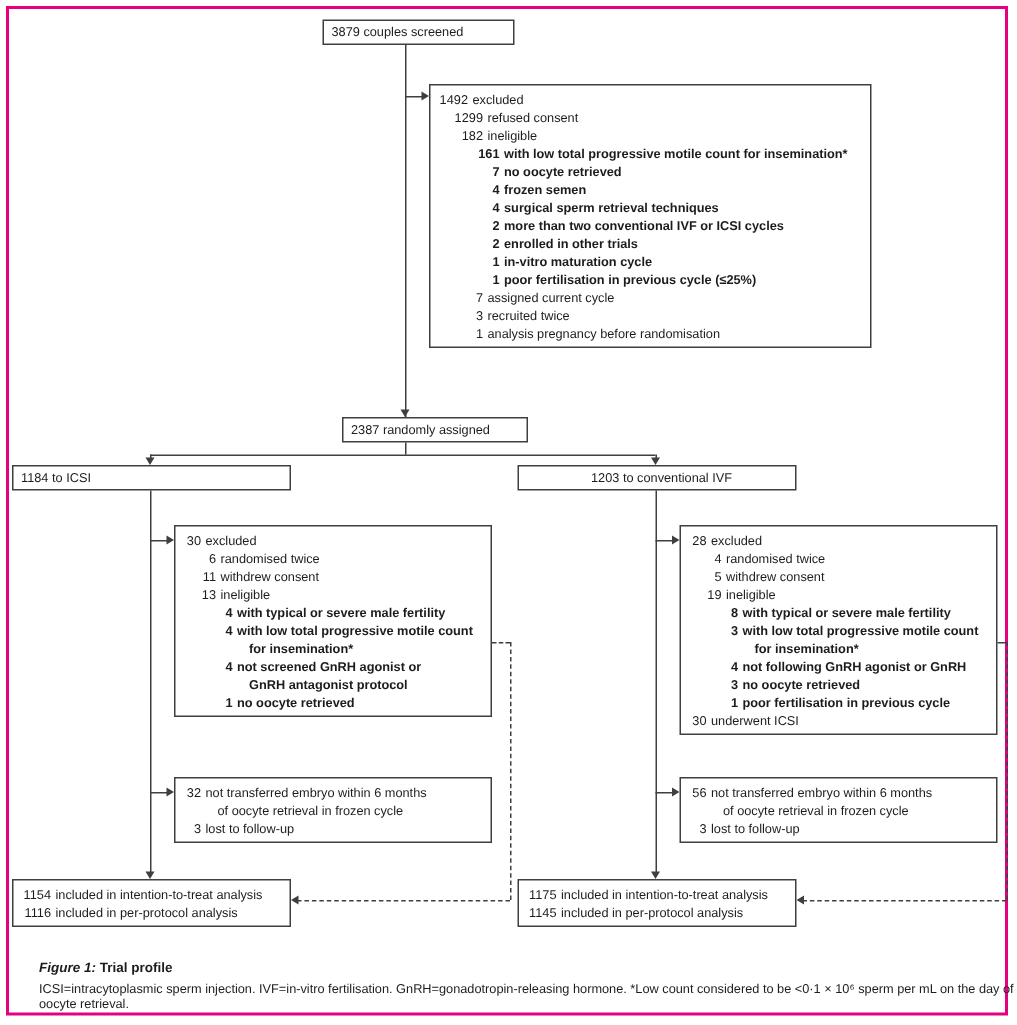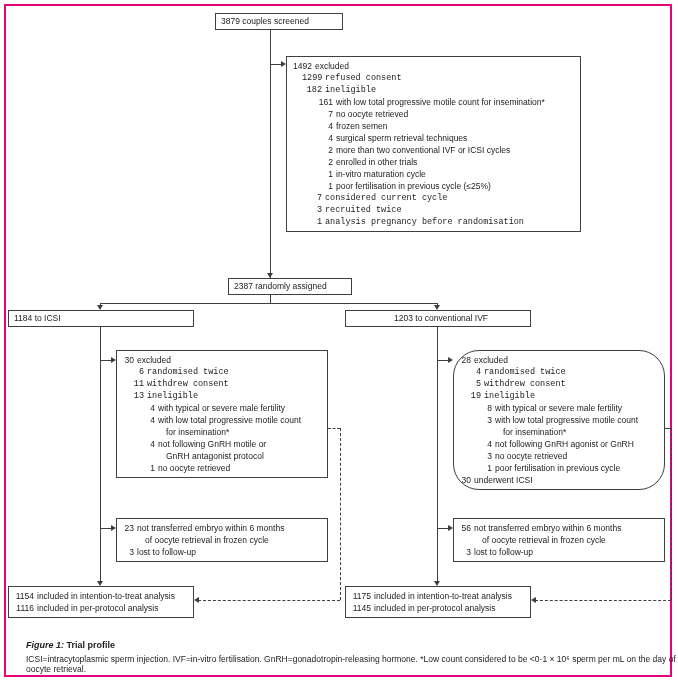--- a/index.html
+++ b/index.html
@@ -15,22 +15,22 @@
   .frame{
     position:absolute;left:4px;top:4px;width:668px;height:673px;
     border:2px solid var(--pink);box-sizing:border-box;
   }
   .box{
     position:absolute;border:1px solid var(--line);background:#fff;
     font-size:8.5px;line-height:12px;padding:3px 5px;box-sizing:border-box;
   }
   .box.single{height:17px;padding:2px 5px;line-height:11px;font-size:8.5px;white-space:nowrap;}
   .line{display:flex;}
-  .lvl1{padding-left:10px;font-family:Liberation Mono, monospace;}
-  .lvl2{padding-left:21px;}
+  .lvl1{padding-left:10px;}
+  .lvl2{padding-left:21px;font-weight:bold;}
   .num{flex:0 0 auto;width:20px;text-align:right;margin-right:3px;}
   .numw12 .num{width:12px;}
   .cont .txt{padding-left:8px;}
   .txt{white-space:nowrap;}
   .hline{position:absolute;height:1px;background:var(--line);}
   .vline{position:absolute;width:1px;background:var(--line);}
   .dash-h{position:absolute;height:0;border-top:1px dashed var(--line);}
   .dash-v{position:absolute;width:0;border-left:1px dashed var(--line);}
   .arr{position:absolute;width:0;height:0;}
   .arr.right{border-top:3px solid transparent;border-bottom:3px solid transparent;border-left:5px solid var(--line);}
@@ -91,21 +91,21 @@
       <div class="line lvl2">
         <span class="num">1</span>
         <span class="txt">in-vitro maturation cycle</span>
       </div>
       <div class="line lvl2">
         <span class="num">1</span>
         <span class="txt">poor fertilisation in previous cycle (≤25%)</span>
       </div>
       <div class="line lvl1">
         <span class="num">7</span>
-        <span class="txt">considered current cycle</span>
+        <span class="txt">assigned current cycle</span>
       </div>
       <div class="line lvl1">
         <span class="num">3</span>
         <span class="txt">recruited twice</span>
       </div>
       <div class="line lvl1">
         <span class="num">1</span>
         <span class="txt">analysis pregnancy before randomisation</span>
       </div>
     </div>
@@ -146,33 +146,33 @@
       <div class="line lvl2">
         <span class="num">4</span>
         <span class="txt">with low total progressive motile count</span>
       </div>
       <div class="line lvl2 cont">
         <span class="num"></span>
         <span class="txt">for insemination*</span>
       </div>
       <div class="line lvl2">
         <span class="num">4</span>
-        <span class="txt">not following GnRH motile or</span>
+        <span class="txt">not screened GnRH agonist or</span>
       </div>
       <div class="line lvl2 cont">
         <span class="num"></span>
         <span class="txt">GnRH antagonist protocol</span>
       </div>
       <div class="line lvl2">
         <span class="num">1</span>
         <span class="txt">no oocyte retrieved</span>
       </div>
     </div>
 
-  <div class="box numw12" style="left:453px;top:350px;width:212px;border-radius:26px;">
+  <div class="box numw12" style="left:453px;top:350px;width:212px;">
       <div class="line lvl0">
         <span class="num">28</span>
         <span class="txt">excluded</span>
       </div>
       <div class="line lvl1">
         <span class="num">4</span>
         <span class="txt">randomised twice</span>
       </div>
       <div class="line lvl1">
         <span class="num">5</span>
@@ -207,21 +207,21 @@
         <span class="txt">poor fertilisation in previous cycle</span>
       </div>
       <div class="line lvl0">
         <span class="num">30</span>
         <span class="txt">underwent ICSI</span>
       </div>
     </div>
 
   <div class="box numw12" style="left:116px;top:518px;width:212px;">
       <div class="line lvl0">
-        <span class="num">23</span>
+        <span class="num">32</span>
         <span class="txt">not transferred embryo within 6 months</span>
       </div>
       <div class="line lvl0 cont">
         <span class="num"></span>
         <span class="txt">of oocyte retrieval in frozen cycle</span>
       </div>
       <div class="line lvl0">
         <span class="num">3</span>
         <span class="txt">lost to follow-up</span>
       </div>

